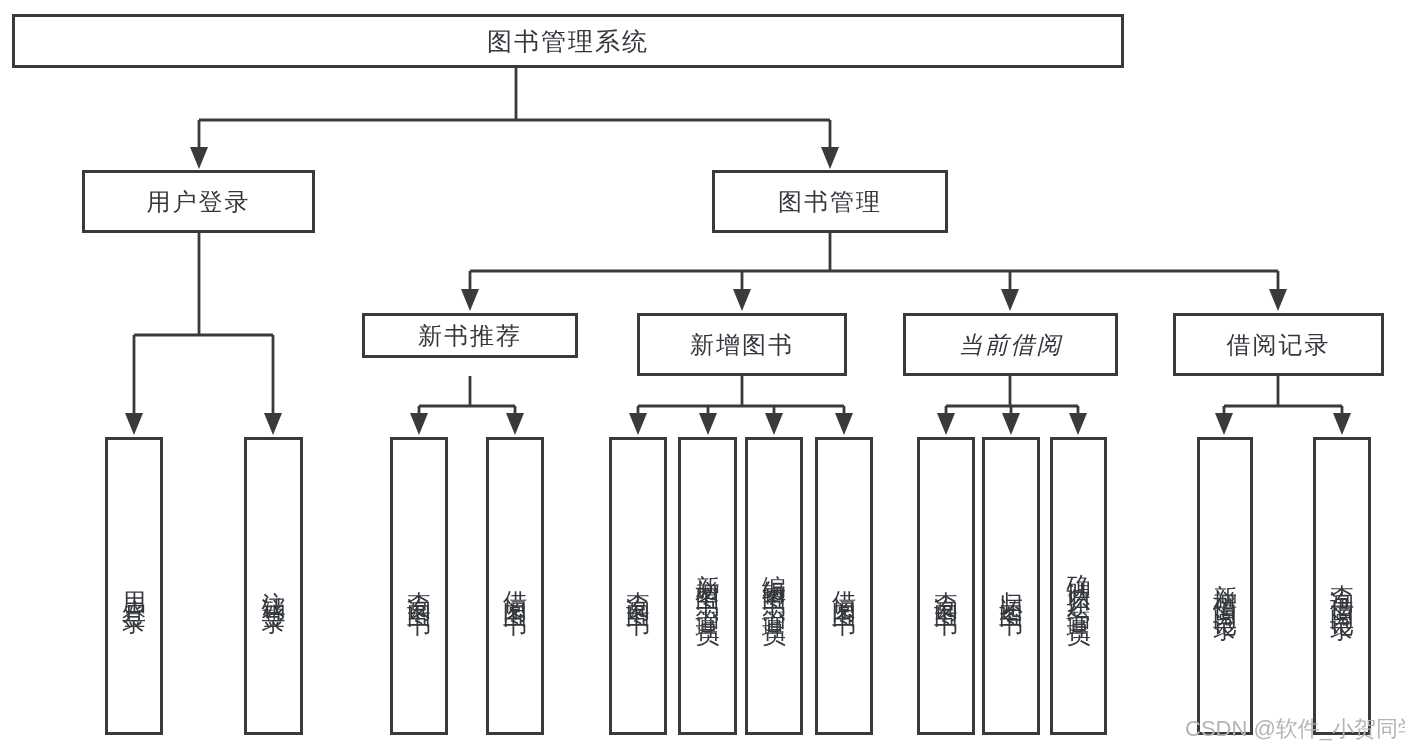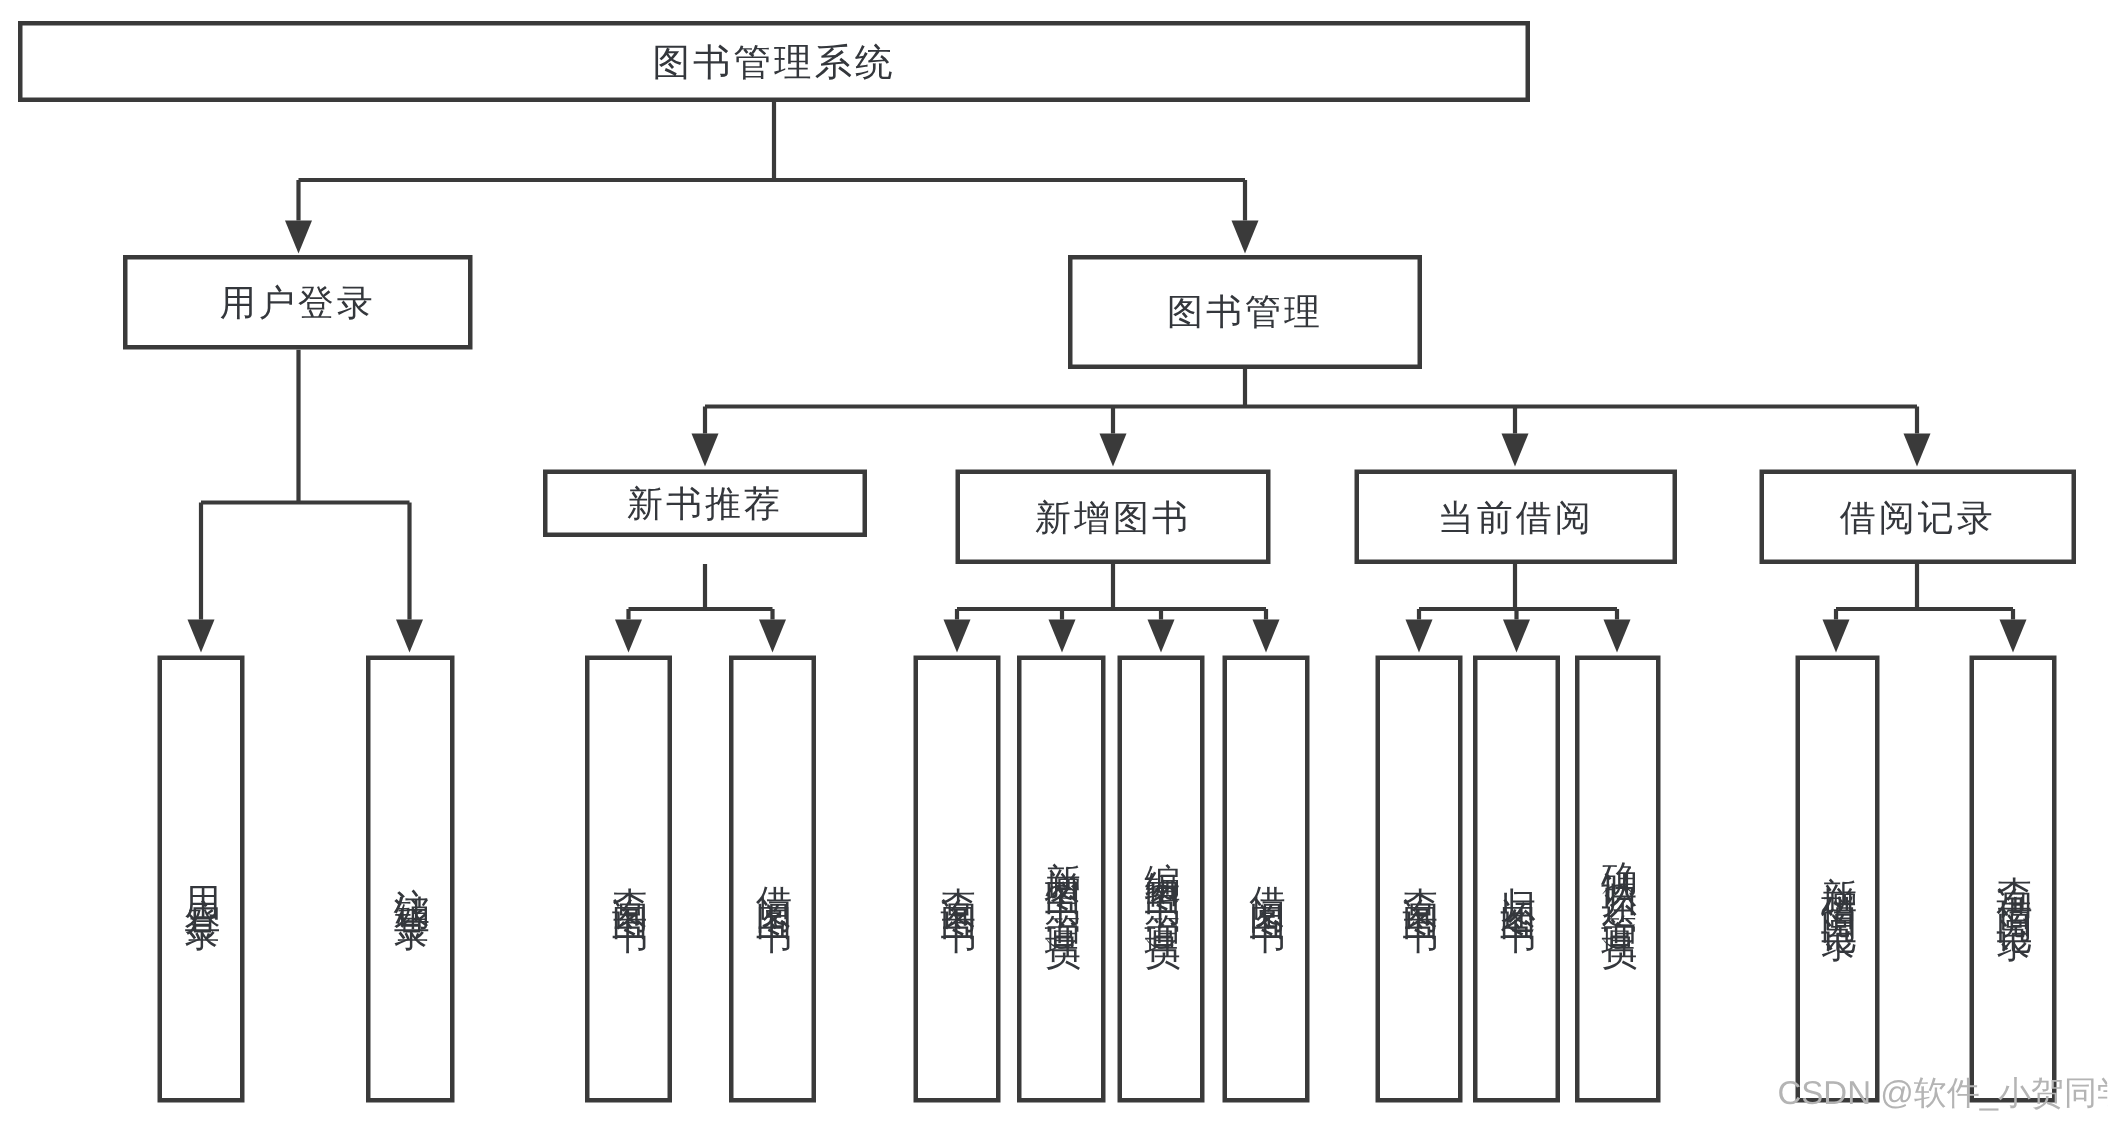--- a/index.html
+++ b/index.html
@@ -93,38 +93,38 @@
         <polygon points="1002,413 1020,413 1011,435" stroke="none"></polygon>
         <path d="M1078 406 V413" fill="none"></path>
         <polygon points="1069,413 1087,413 1078,435" stroke="none"></polygon>
         <path d="M1224 406 V413" fill="none"></path>
         <polygon points="1215,413 1233,413 1224,435" stroke="none"></polygon>
         <path d="M1342 406 V413" fill="none"></path>
         <polygon points="1333,413 1351,413 1342,435" stroke="none"></polygon>
       </g>
   </svg>
 
-  <div class="box hbox root" style="left:12px; top:14px; width:1008px; height:54px;text-align:center;">
+  <div class="box hbox root" style="left:12px; top:14px; width:1112px; height:54px;text-align:center;">
     <span>图书管理系统</span>
   </div>
 
   <div class="box hbox" style="left:82px; top:170px; width:233px; height:63px;">
     <span>用户登录</span>
   </div>
-  <div class="box hbox" style="left:712px; top:170px; width:236px; height:76px;">
+  <div class="box hbox" style="left:712px; top:170px; width:236px; height:63px;">
     <span>图书管理</span>
   </div>
 
   <div class="box hbox" style="left:362px; top:313px; width:216px; height:45px;">
     <span>新书推荐</span>
   </div>
   <div class="box hbox" style="left:637px; top:313px; width:210px; height:63px;">
     <span>新增图书</span>
   </div>
-  <div class="box hbox" style="left:903px; top:313px; width:215px; height:63px;">
+  <div class="box hbox" style="left:903px; top:313px; width:215px; height:63px;font-style:italic;">
     <span>当前借阅</span>
   </div>
   <div class="box hbox" style="left:1173px; top:313px; width:211px; height:63px;">
     <span>借阅记录</span>
   </div>
 
   <div class="box vbox" style="left:105px; top:437px; width:58px; height:298px;">
     <span>用户登录</span>
   </div>
   <div class="box vbox" style="left:244px; top:437px; width:59px; height:298px;">

